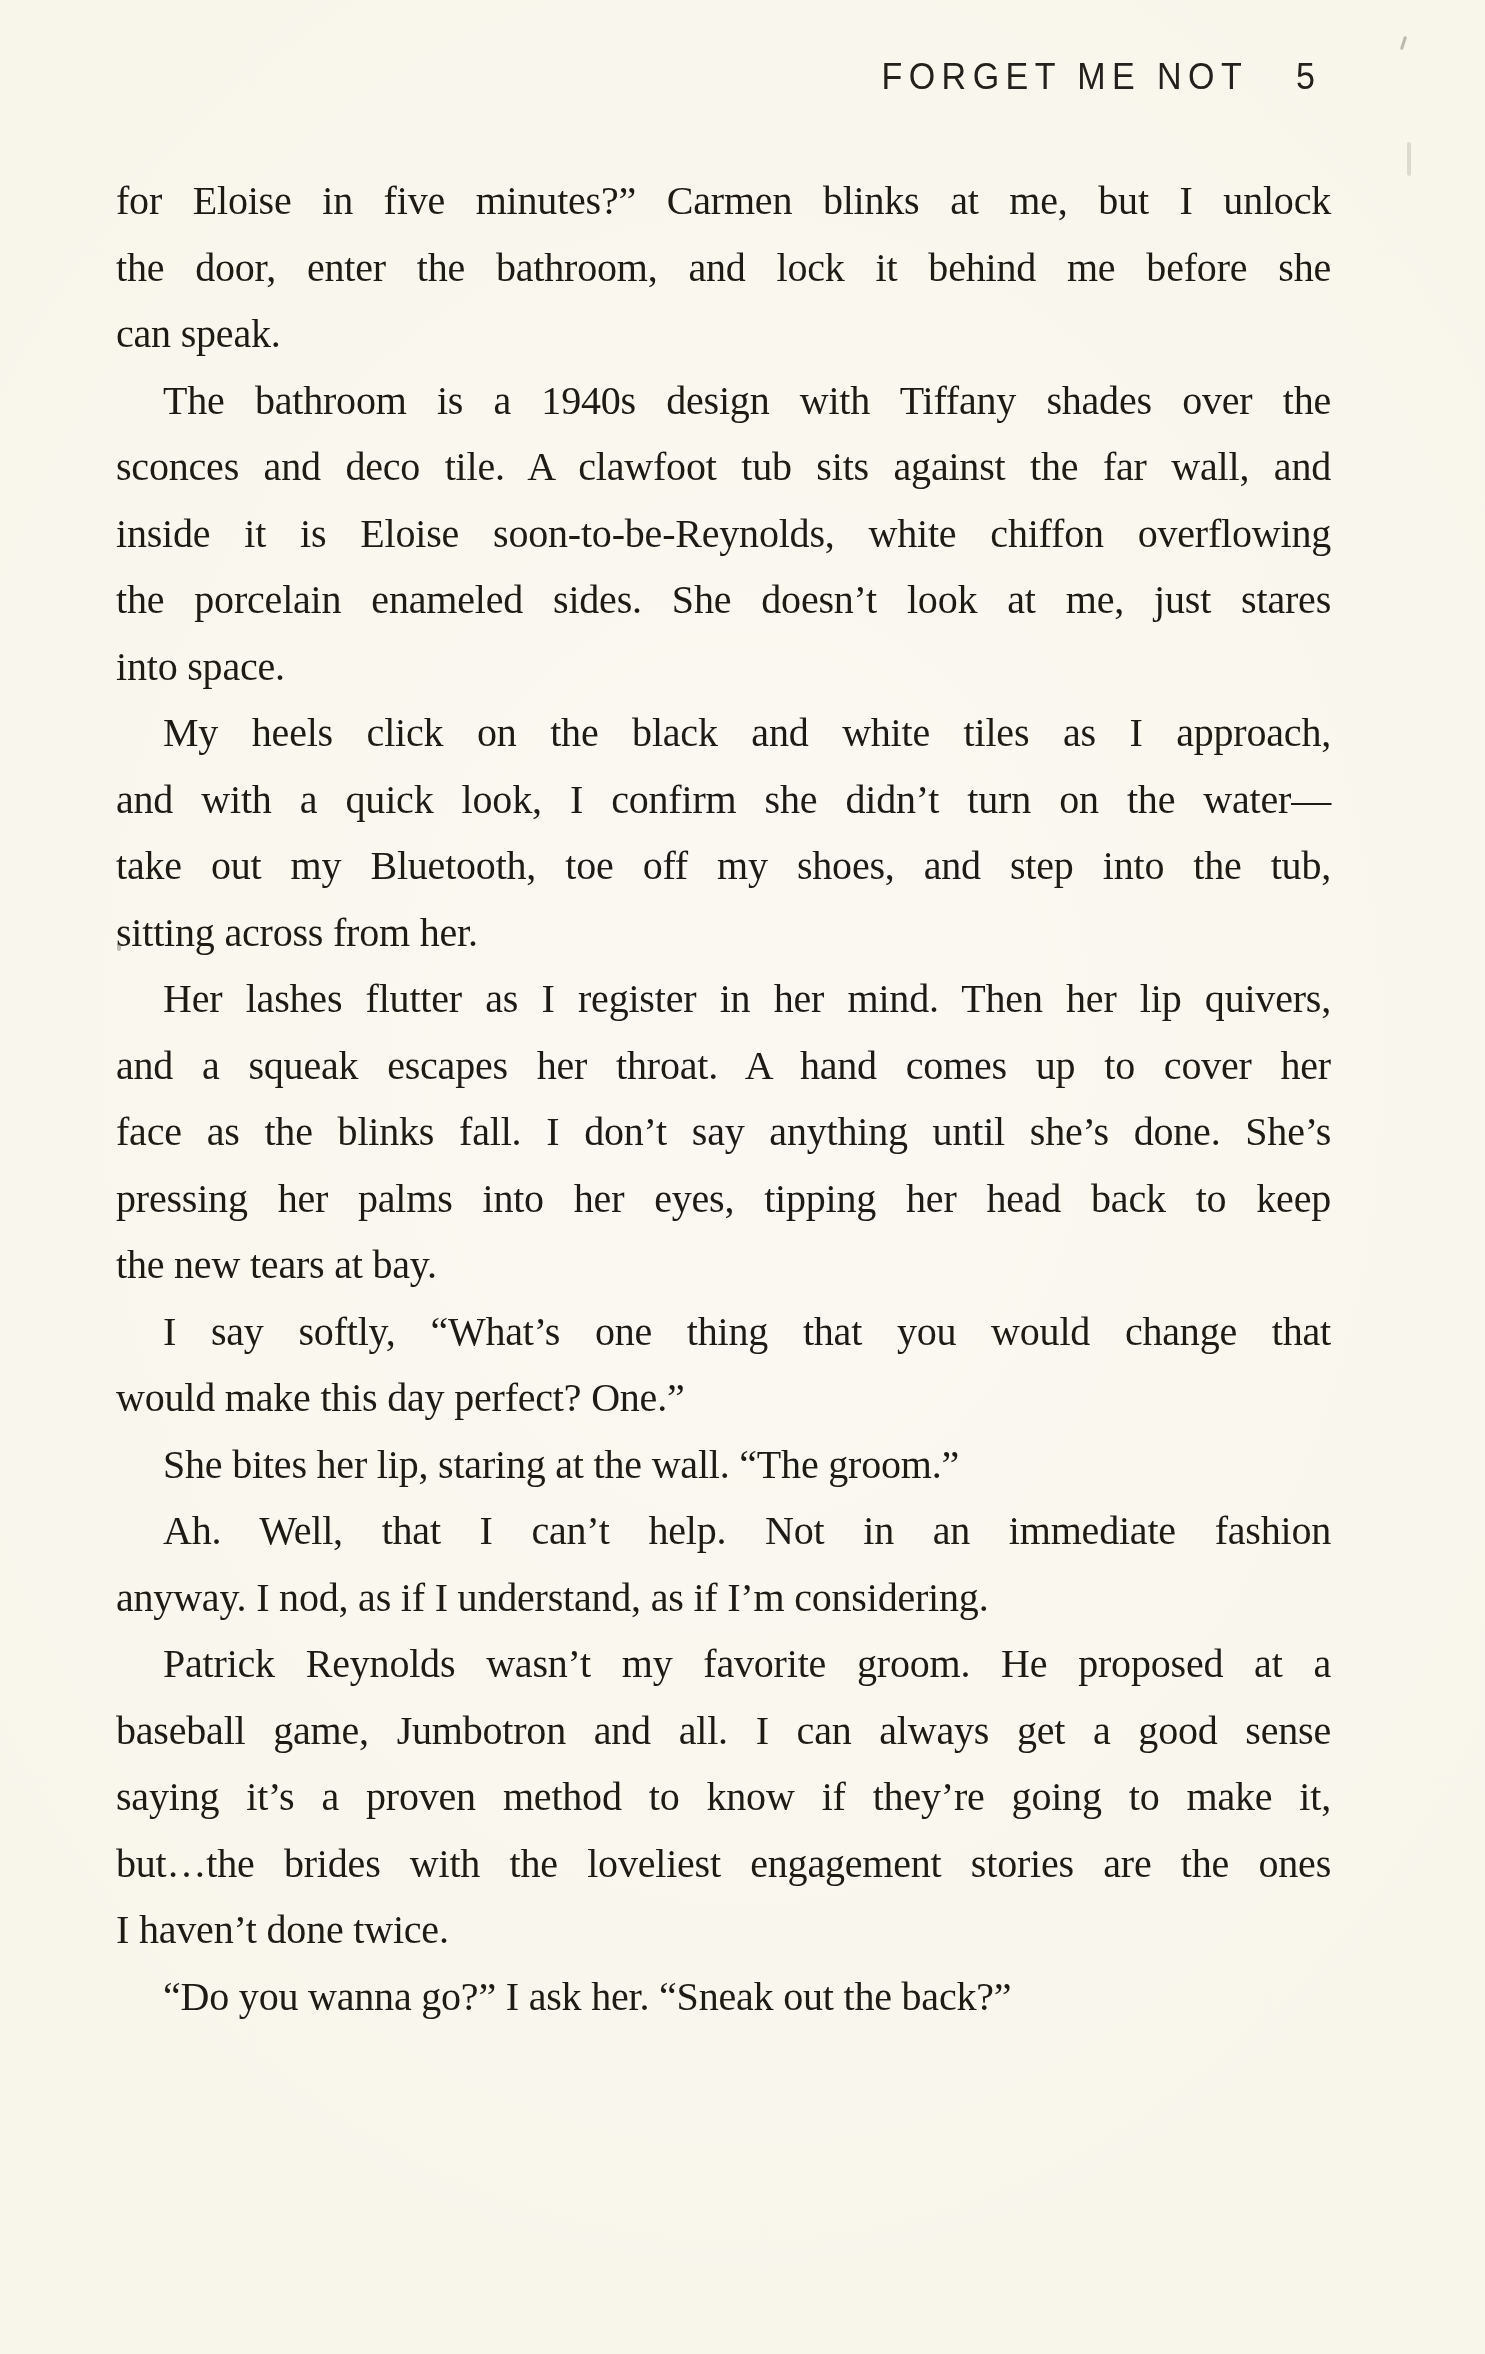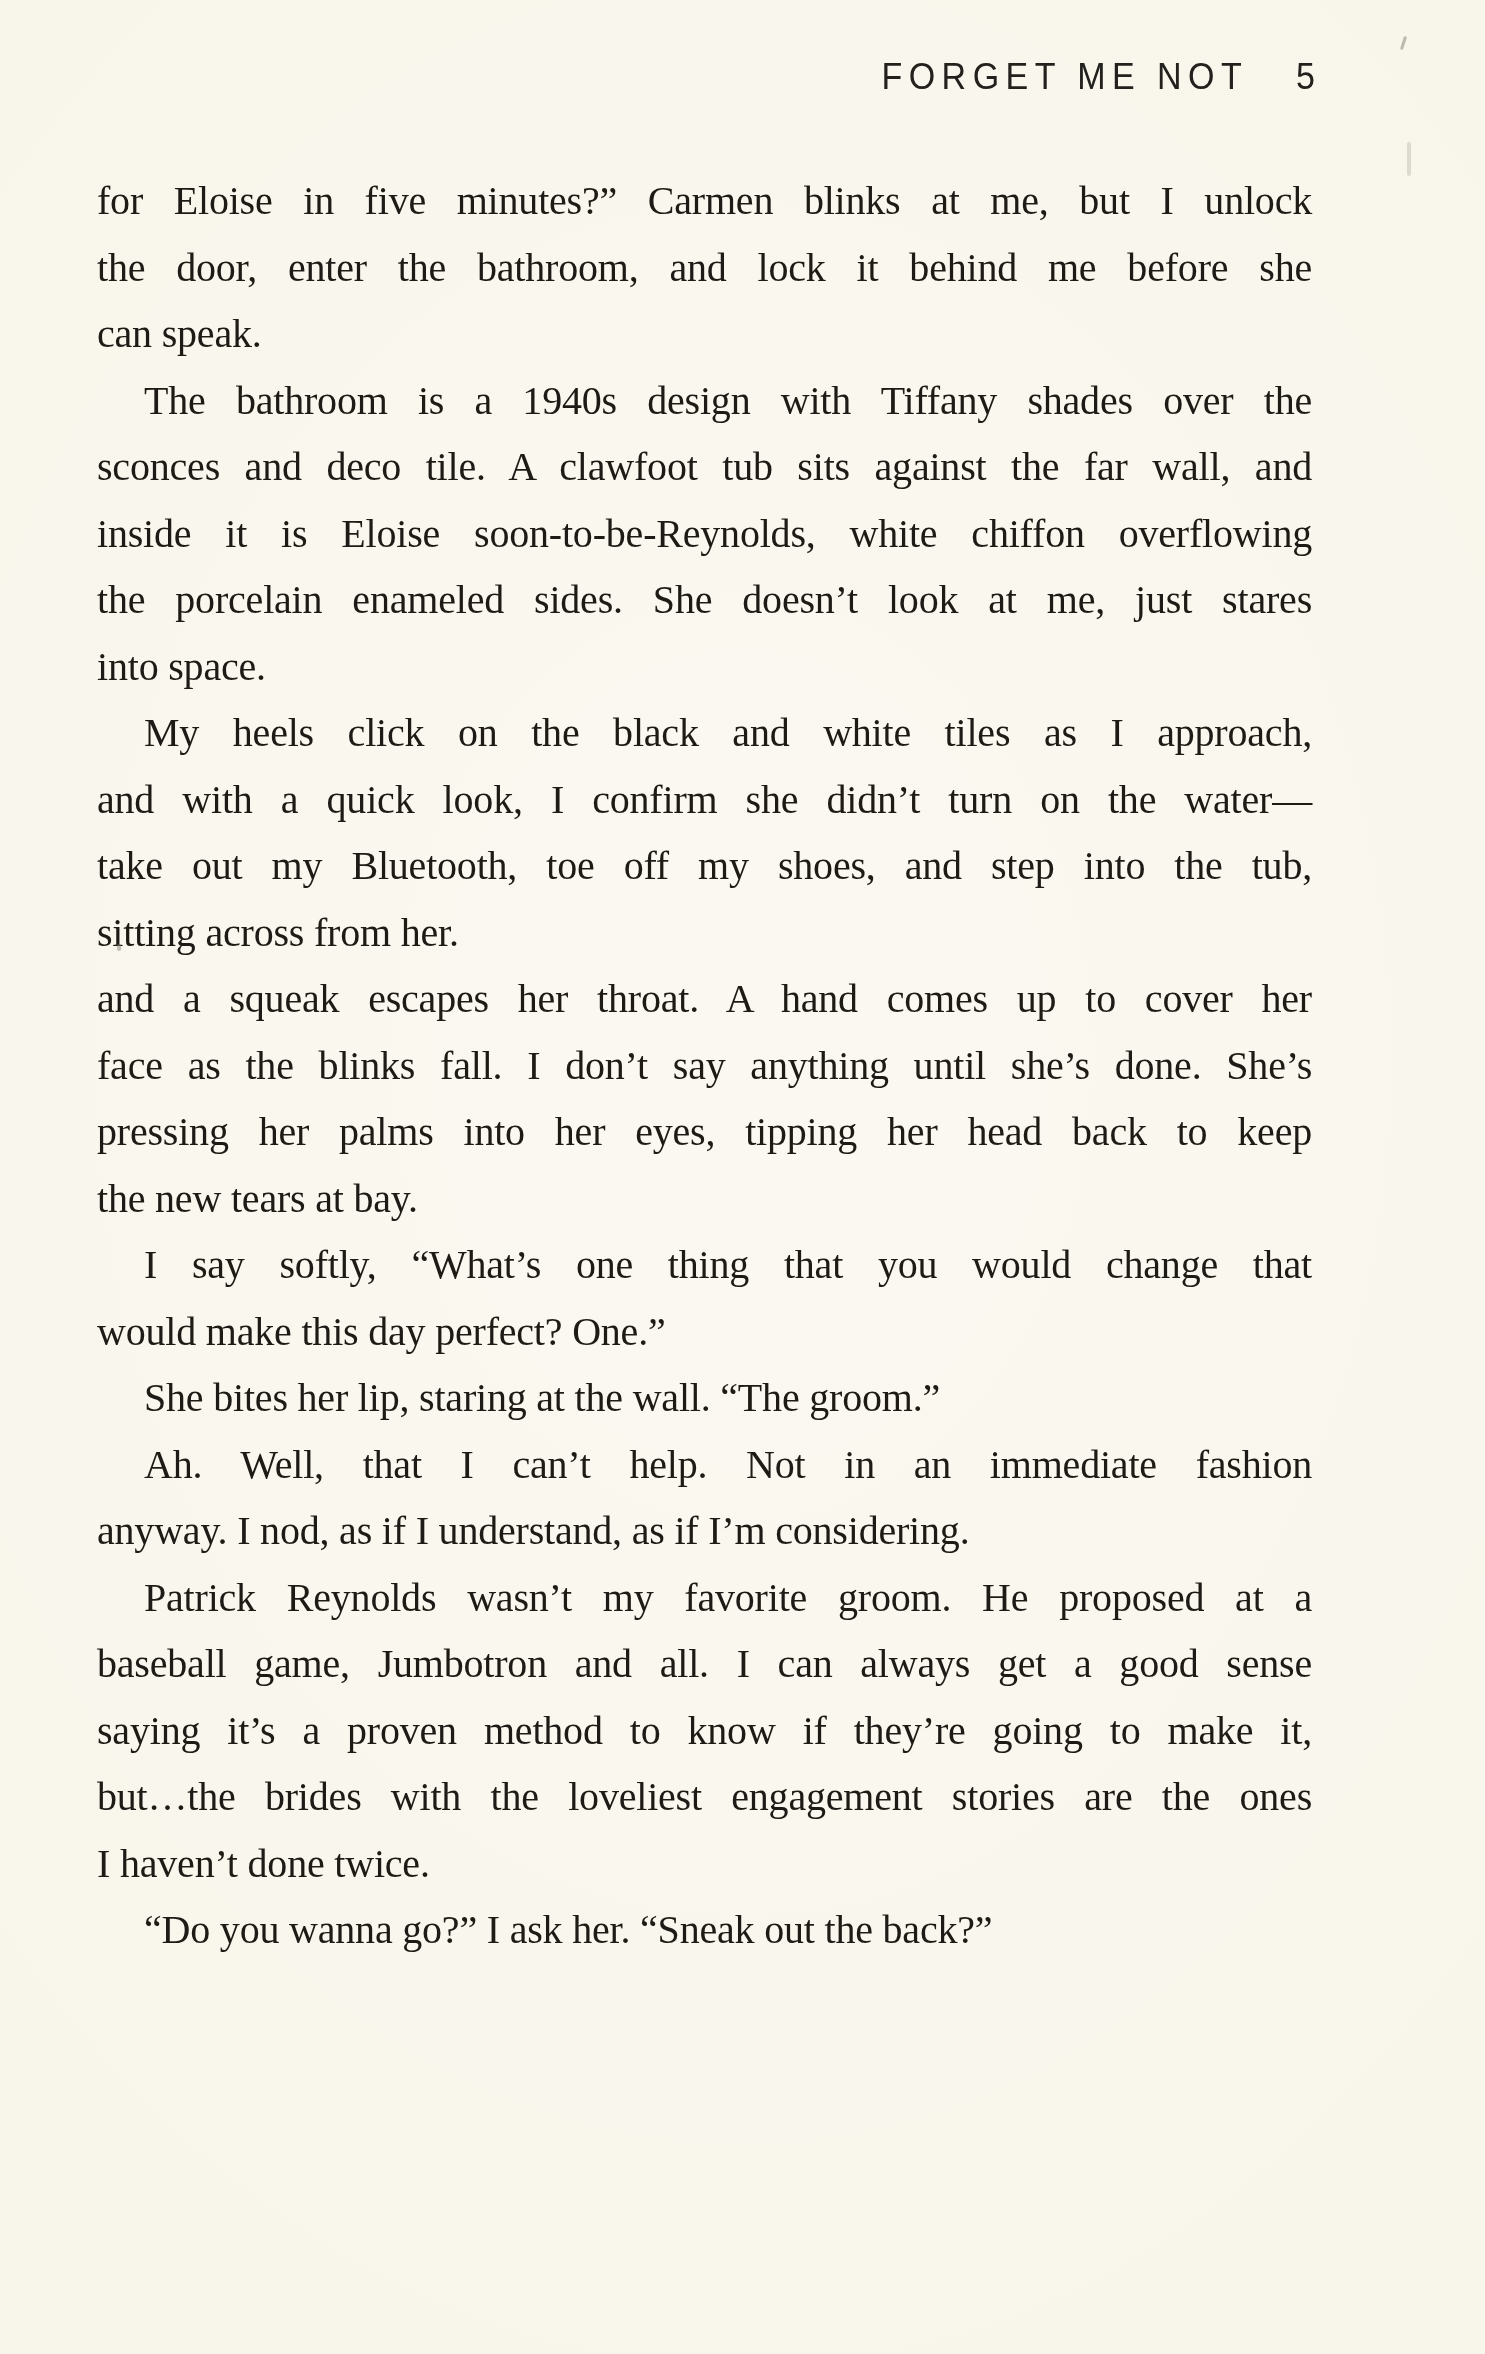--- a/index.html
+++ b/index.html
@@ -38,21 +38,21 @@
     white-space: nowrap;
   }
   .running-header .page-number {
     display: inline-block;
     margin-left: 52px;
     letter-spacing: 0;
   }
   .text-block {
     position: absolute;
     top: 168px;
-    left: 97px;
+    left: 116px;
     width: 1215px;
     font-size: 40px;
     line-height: 66.5px;
     color: #1e1b16;
     letter-spacing: -0.2px;
   }
   .line {
     text-align: justify;
     text-align-last: justify;
     white-space: normal;
@@ -111,20 +111,21 @@
       <div class="line end">can speak.</div>
       <div class="line indent">The bathroom is a 1940s design with Tiffany shades over the</div>
       <div class="line">sconces and deco tile. A clawfoot tub sits against the far wall, and</div>
       <div class="line">inside it is Eloise soon-to-be-Reynolds, white chiffon overflowing</div>
       <div class="line">the porcelain enameled sides. She doesn’t look at me, just stares</div>
       <div class="line end">into space.</div>
       <div class="line indent">My heels click on the black and white tiles as I approach,</div>
       <div class="line">and with a quick look, I confirm she didn’t turn on the water—</div>
       <div class="line">take out my Bluetooth, toe off my shoes, and step into the tub,</div>
       <div class="line end">sitting across from her.</div>
+      <div class="line indent">Her lashes flutter as I register in her mind. Then her lip quivers,</div>
       <div class="line">and a squeak escapes her throat. A hand comes up to cover her</div>
       <div class="line">face as the blinks fall. I don’t say anything until she’s done. She’s</div>
       <div class="line">pressing her palms into her eyes, tipping her head back to keep</div>
       <div class="line end">the new tears at bay.</div>
       <div class="line indent">I say softly, “What’s one thing that you would change that</div>
       <div class="line end">would make this day perfect? One.”</div>
       <div class="line indent end">She bites her lip, staring at the wall. “The groom.”</div>
       <div class="line indent">Ah. Well, that I can’t help. Not in an immediate fashion</div>
       <div class="line end">anyway. I nod, as if I understand, as if I’m considering.</div>
       <div class="line indent">Patrick Reynolds wasn’t my favorite groom. He proposed at a</div>

